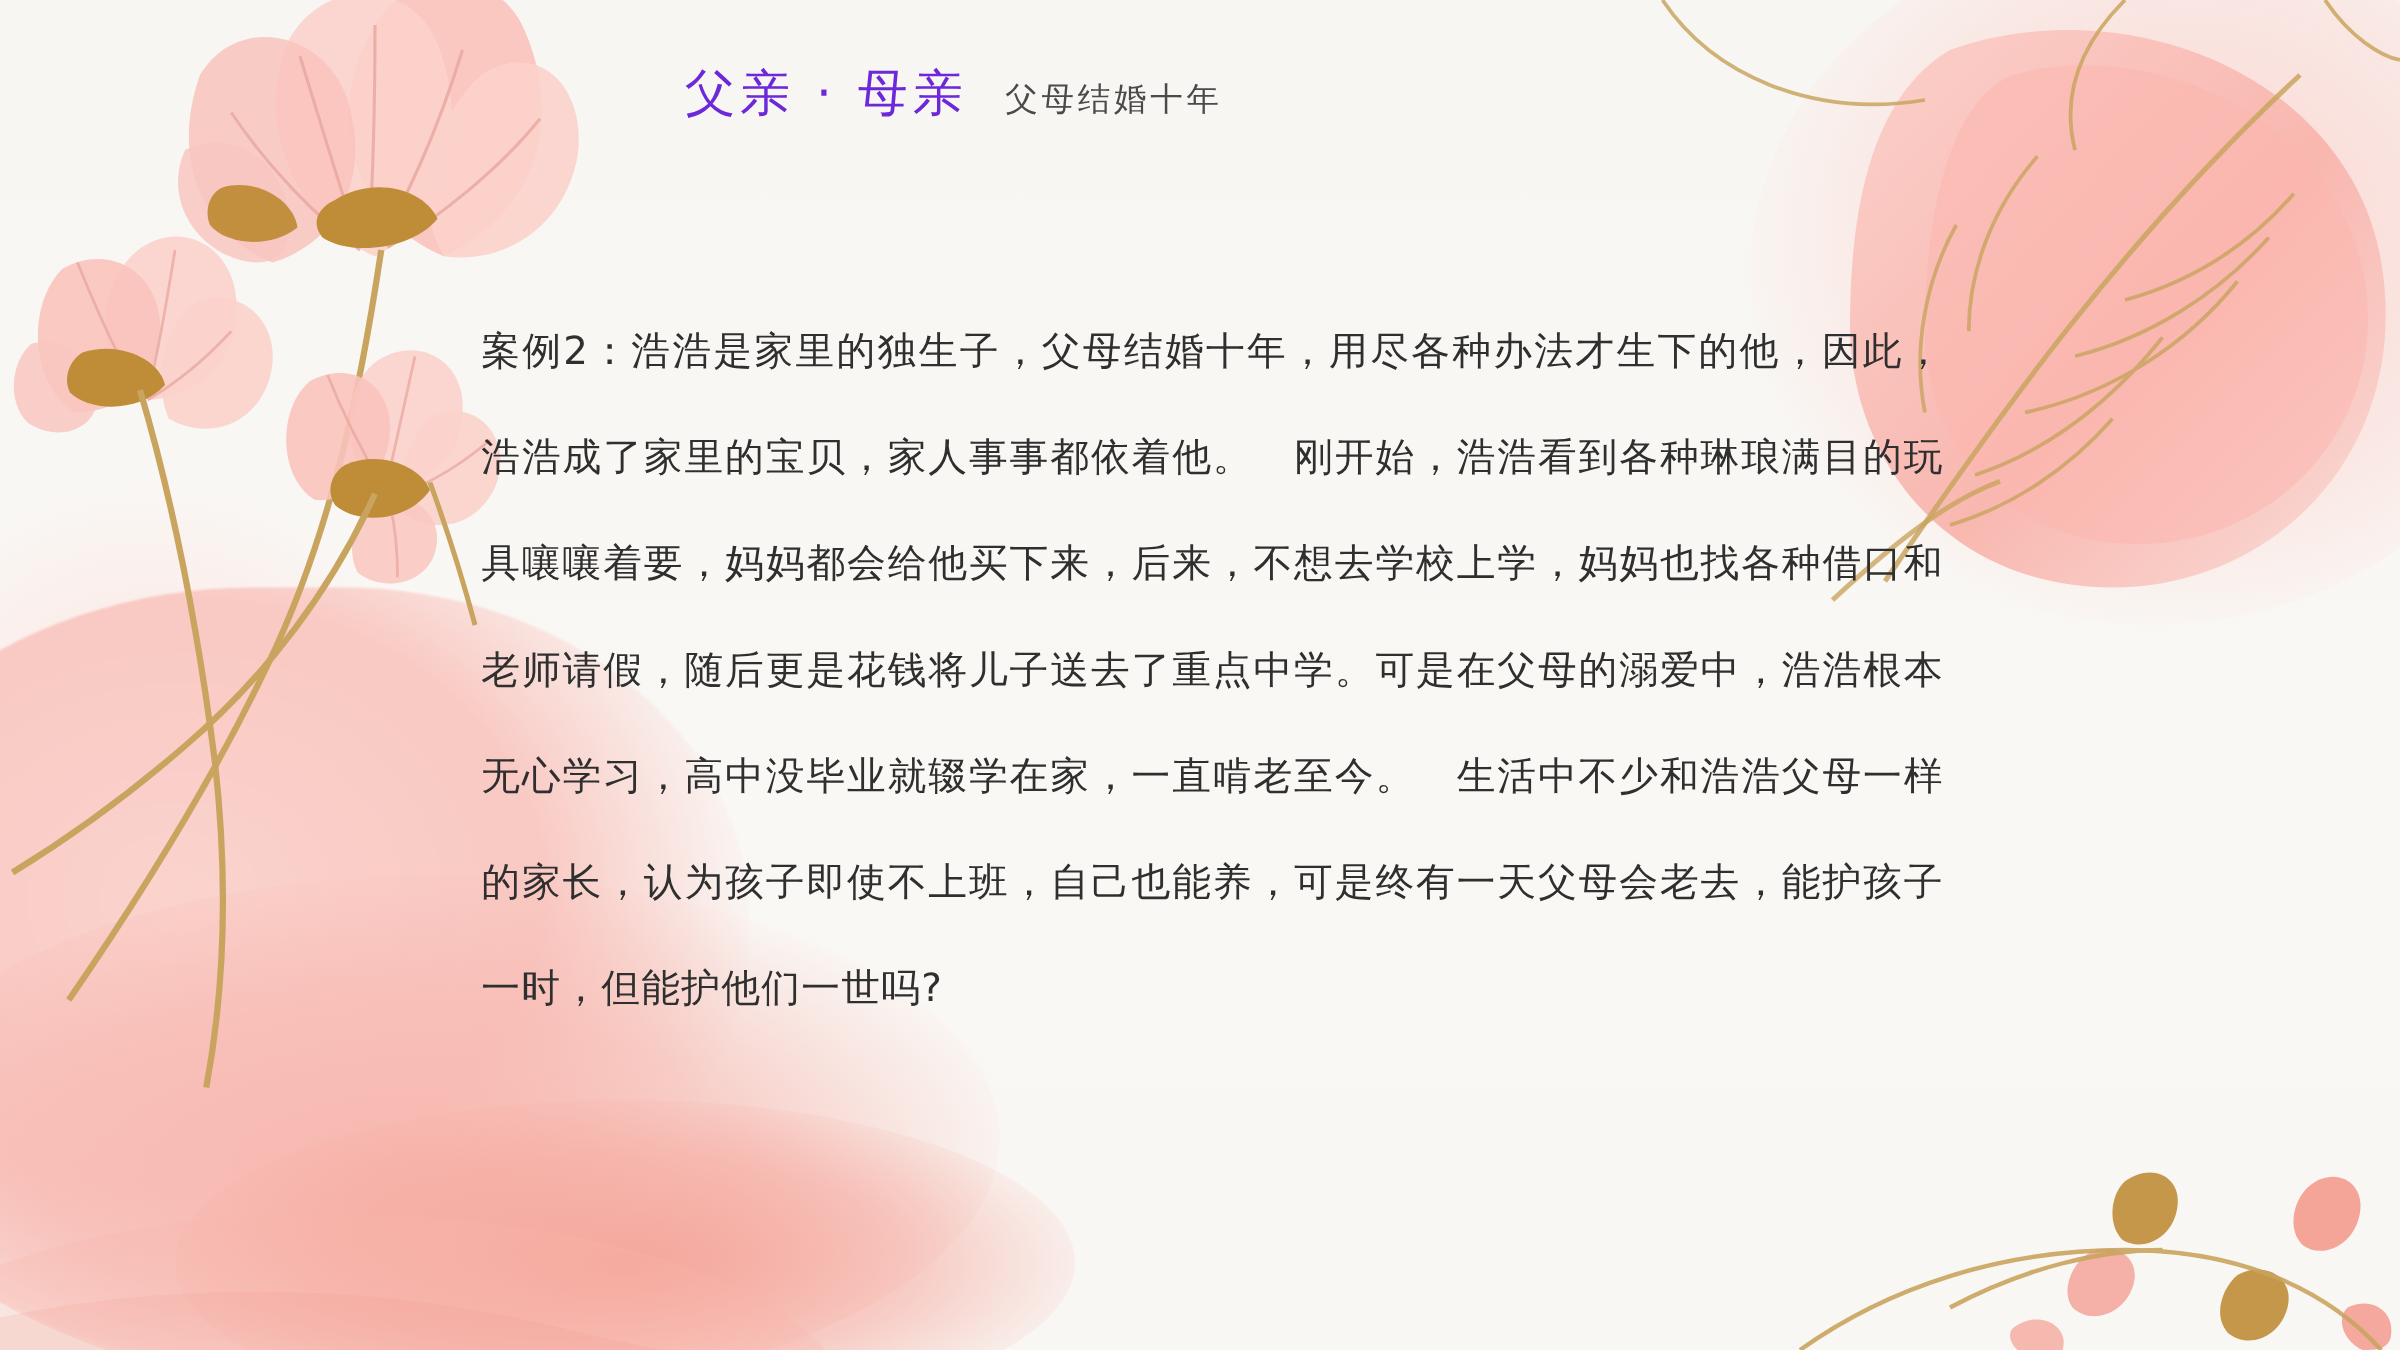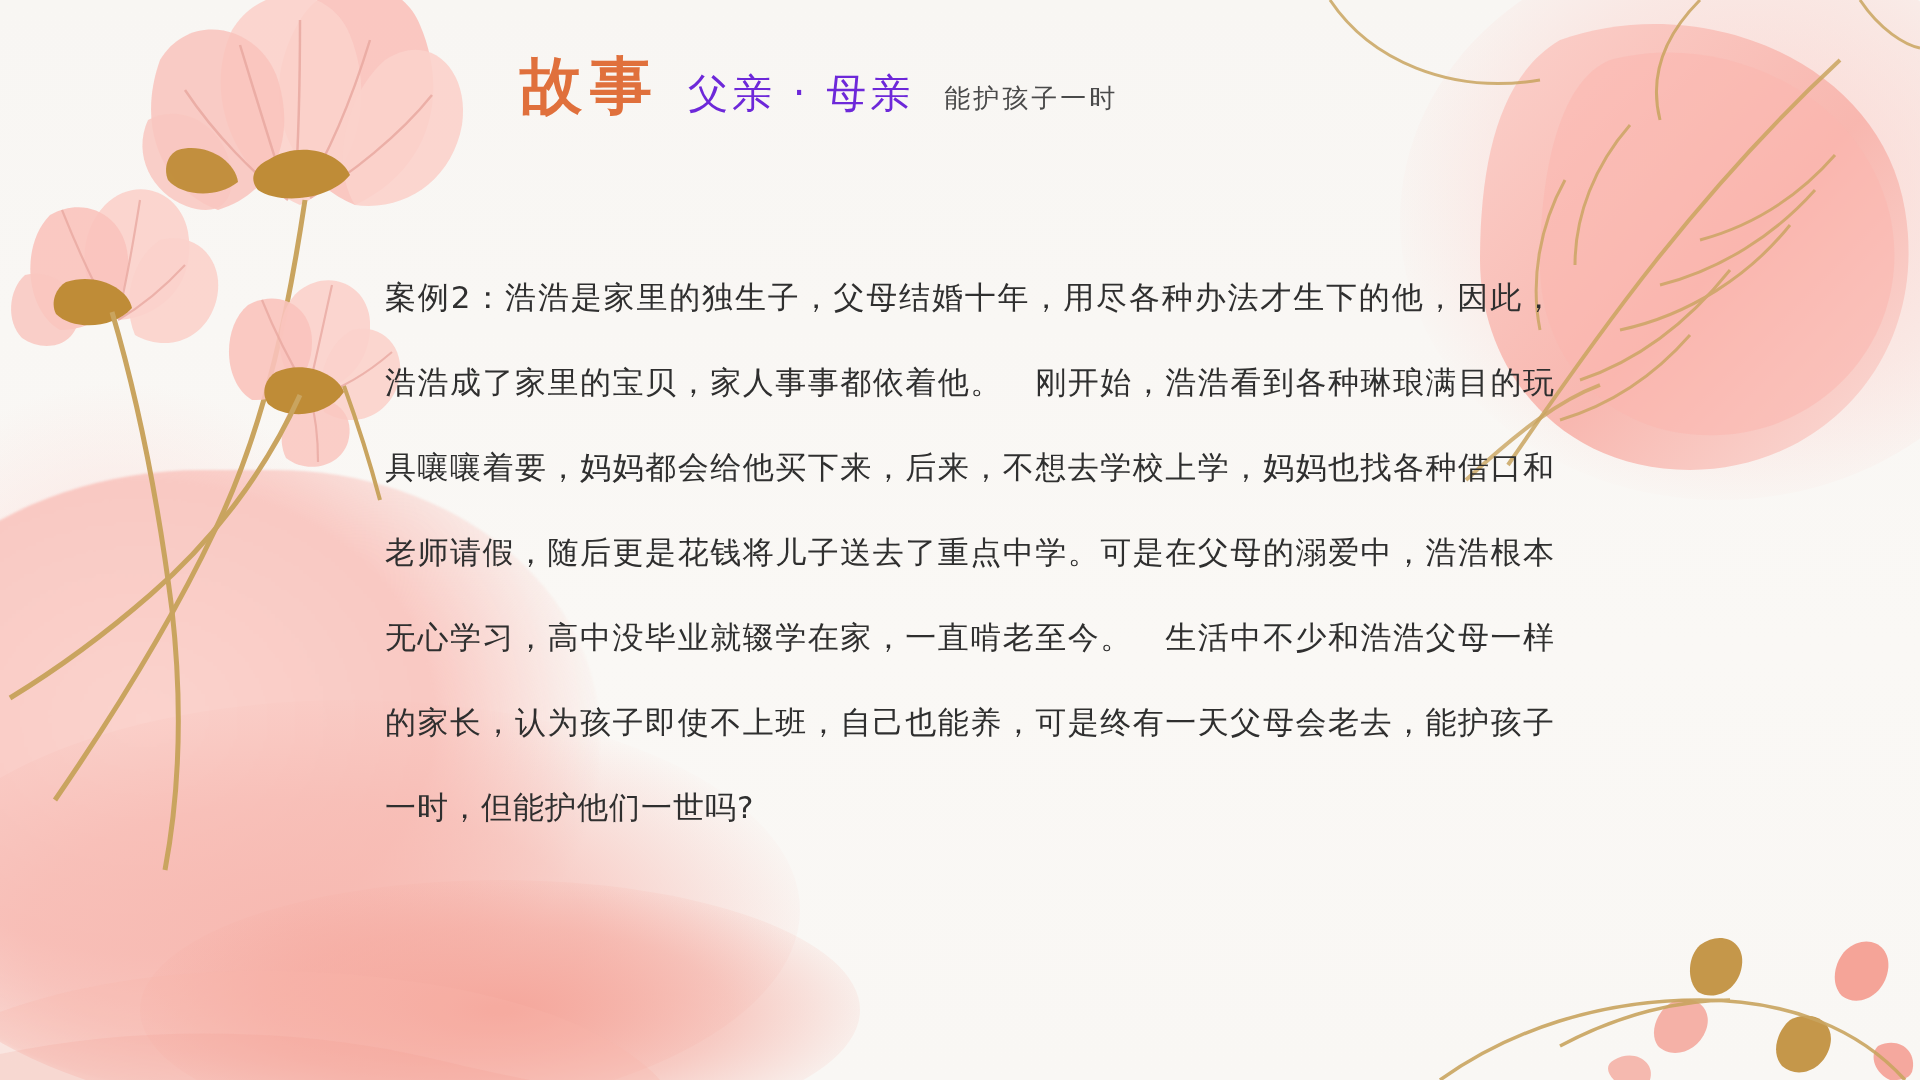--- a/index.html
+++ b/index.html
@@ -111,21 +111,21 @@
     color: #4a4a4a;
     letter-spacing: 3px;
     margin-left: 30px;
     line-height: 1;
   }
 
   
   .body-text {
     position: absolute;
     left: 385px;
-    top: 255px;
+    top: 239px;
     width: 1170px;
     font-family: "DejaVu Sans", sans-serif;
     font-size: 31px;
     color: #2f2f2f;
     line-height: 85px;
     letter-spacing: 1px;
     text-align: justify;
     text-justify: inter-ideograph;
     white-space: pre-wrap;
   }
@@ -241,20 +241,19 @@
       </g>
     </g>
 
     <g opacity="0.5">
       <path d="M0 1012 C120 968 280 960 430 984 C540 1002 620 1036 660 1080 L0 1080 Z" fill="#f7b5aa" opacity="0.55"></path>
       <path d="M0 1054 C140 1024 300 1028 430 1058 C480 1070 510 1076 530 1080 L0 1080 Z" fill="#f5a296" opacity="0.5"></path>
     </g>
   </svg>
 
   <div class="header">
-    <div class="title-main">故事</div>
     <div class="title-sub">父亲 · 母亲</div>
-    <div class="title-desc">能护孩子一时</div>
+    <div class="title-desc">父母结婚十年</div>
   </div>
 
   <div class="body-text">案例2：浩浩是家里的独生子，父母结婚十年，用尽各种办法才生下的他，因此，浩浩成了家里的宝贝，家人事事都依着他。　刚开始，浩浩看到各种琳琅满目的玩具嚷嚷着要，妈妈都会给他买下来，后来，不想去学校上学，妈妈也找各种借口和老师请假，随后更是花钱将儿子送去了重点中学。可是在父母的溺爱中，浩浩根本无心学习，高中没毕业就辍学在家，一直啃老至今。　生活中不少和浩浩父母一样的家长，认为孩子即使不上班，自己也能养，可是终有一天父母会老去，能护孩子一时，但能护他们一世吗?</div>
 
 </div>
 
 </body></html>

